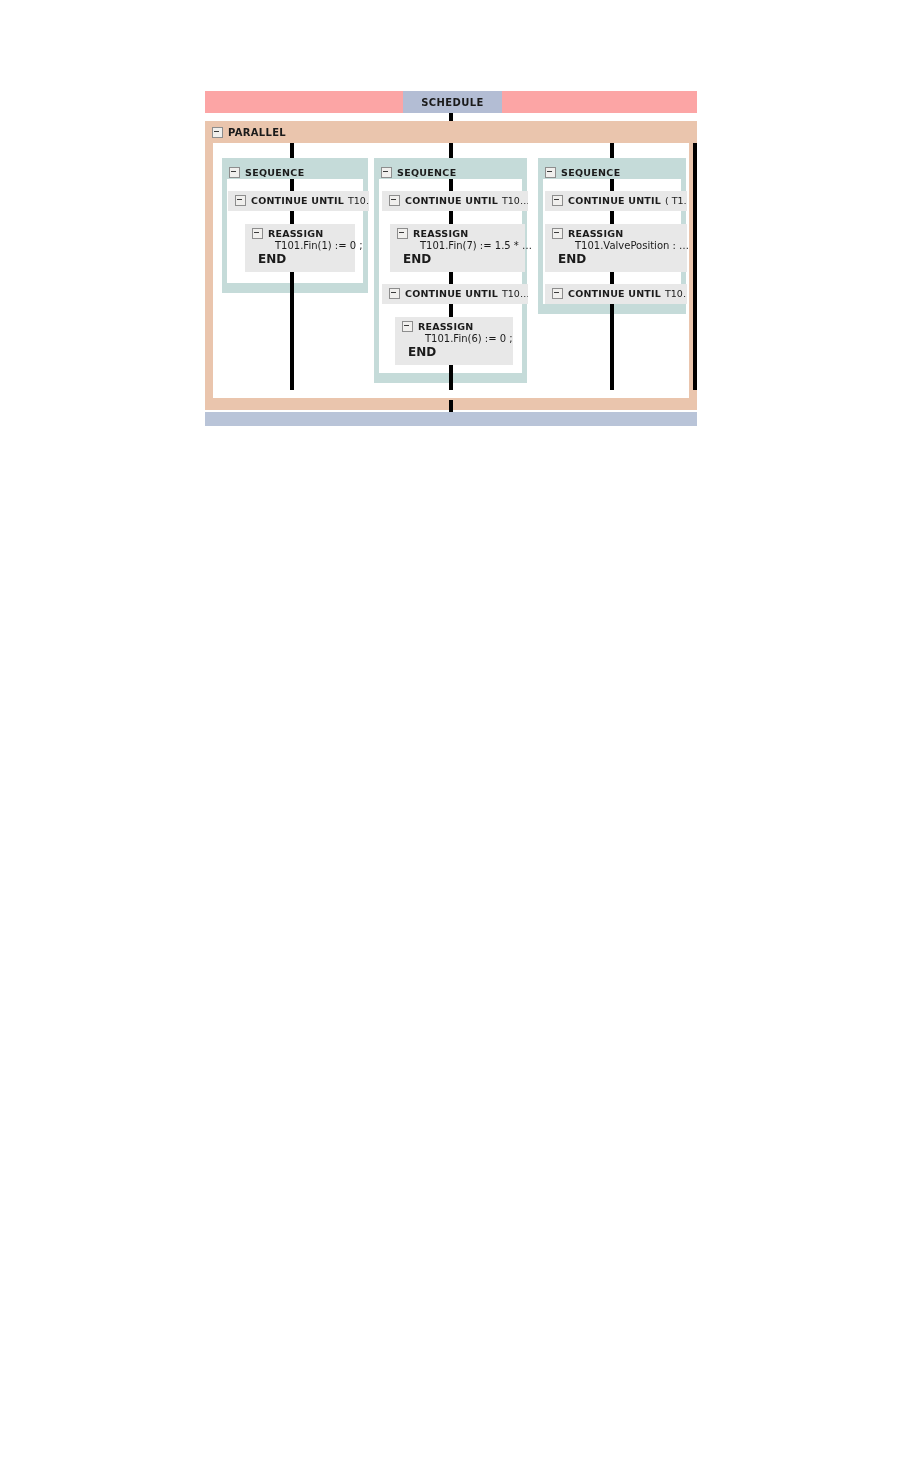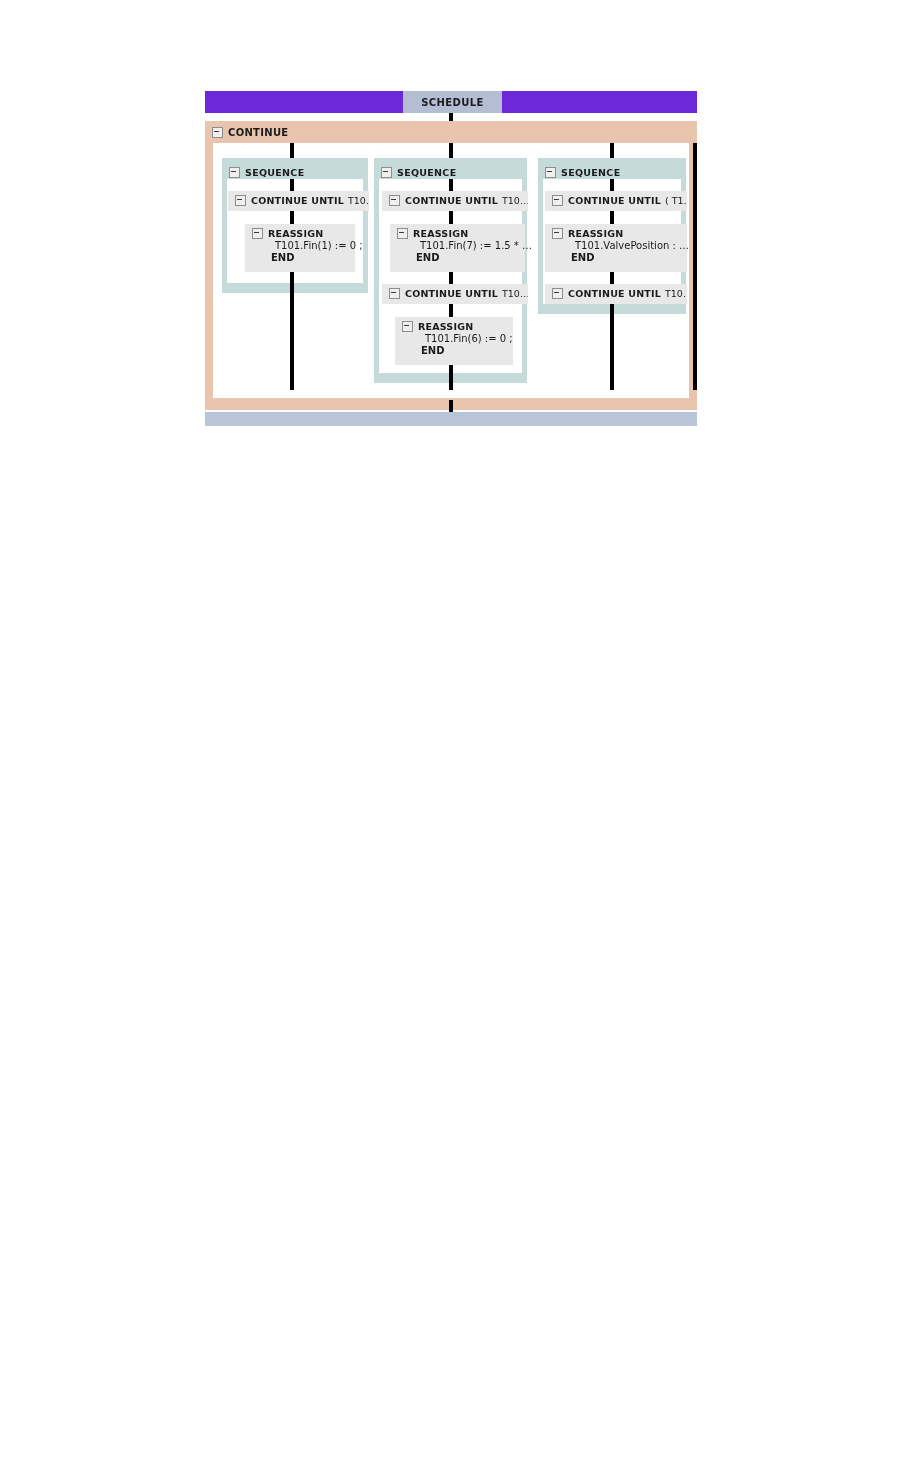--- a/index.html
+++ b/index.html
@@ -6,21 +6,21 @@
   body{
     width:902px;height:1484px;
     font-family:"DejaVu Sans", sans-serif;
     -webkit-font-smoothing:none;
   }
   .canvas{position:relative;width:902px;height:1484px;}
 
   
   .schedule-bar{
     position:absolute;left:205px;top:91px;width:492px;height:22px;
-    background:#6d28d9;
+    background:#fca5a5;
   }
   .schedule-badge{
     position:absolute;left:198px;top:0;width:99px;height:22px;
     background:#b3bdd4;
     display:flex;align-items:center;justify-content:center;
     font-size:10px;font-weight:bold;letter-spacing:.4px;color:#1b1b1b;
   }
 
   
   .vline{position:absolute;background:#000000;width:4px;}
@@ -70,21 +70,21 @@
     display:flex;align-items:flex-end;
     font-size:9.5px;font-weight:bold;color:#1b1b1b;letter-spacing:.2px;
     padding:4px 0 0 7px;white-space:nowrap;overflow:hidden;
   }
   .block-title .tnorm{font-weight:normal;margin-left:4px;letter-spacing:0;}
   .block-body{
     font-size:10px;color:#1b1b1b;padding:1px 0 0 30px;white-space:nowrap;
     letter-spacing:0;
   }
   .block-end{
-    font-size:10px;font-weight:bold;color:#1b1b1b;padding:1px 0 0 13px;margin-left:13px;
+    font-size:12px;font-weight:bold;color:#1b1b1b;padding:1px 0 0 13px;
   }
 
   
   .bottom-bar{
     position:absolute;left:205px;top:412px;width:492px;height:14px;
     background:#b9c4d8;
   }
 </style>
 </head>
 <body>
@@ -94,21 +94,21 @@
   <div class="schedule-bar">
     <div class="schedule-badge">
       <span>SCHEDULE</span>
     </div>
   </div>
   <div class="vline" style="left:449px;top:113px;height:10px;"></div>
 
   <div class="parallel">
     <div class="parallel-header">
       <span class="minus" style="margin-left:7px;"></span>
-      <span>CONTINUE</span>
+      <span>PARALLEL</span>
     </div>
     <div class="parallel-inner"></div>
   </div>
 
   <div class="vline" style="left:290px;top:143px;height:15px;"></div>
   <div class="vline" style="left:449px;top:143px;height:15px;"></div>
   <div class="vline" style="left:610px;top:143px;height:15px;"></div>
   <div class="vline" style="left:693px;top:143px;height:247px;"></div>
 
   <div class="sequence" style="left:222px;top:158px;width:146px;height:135px;">

